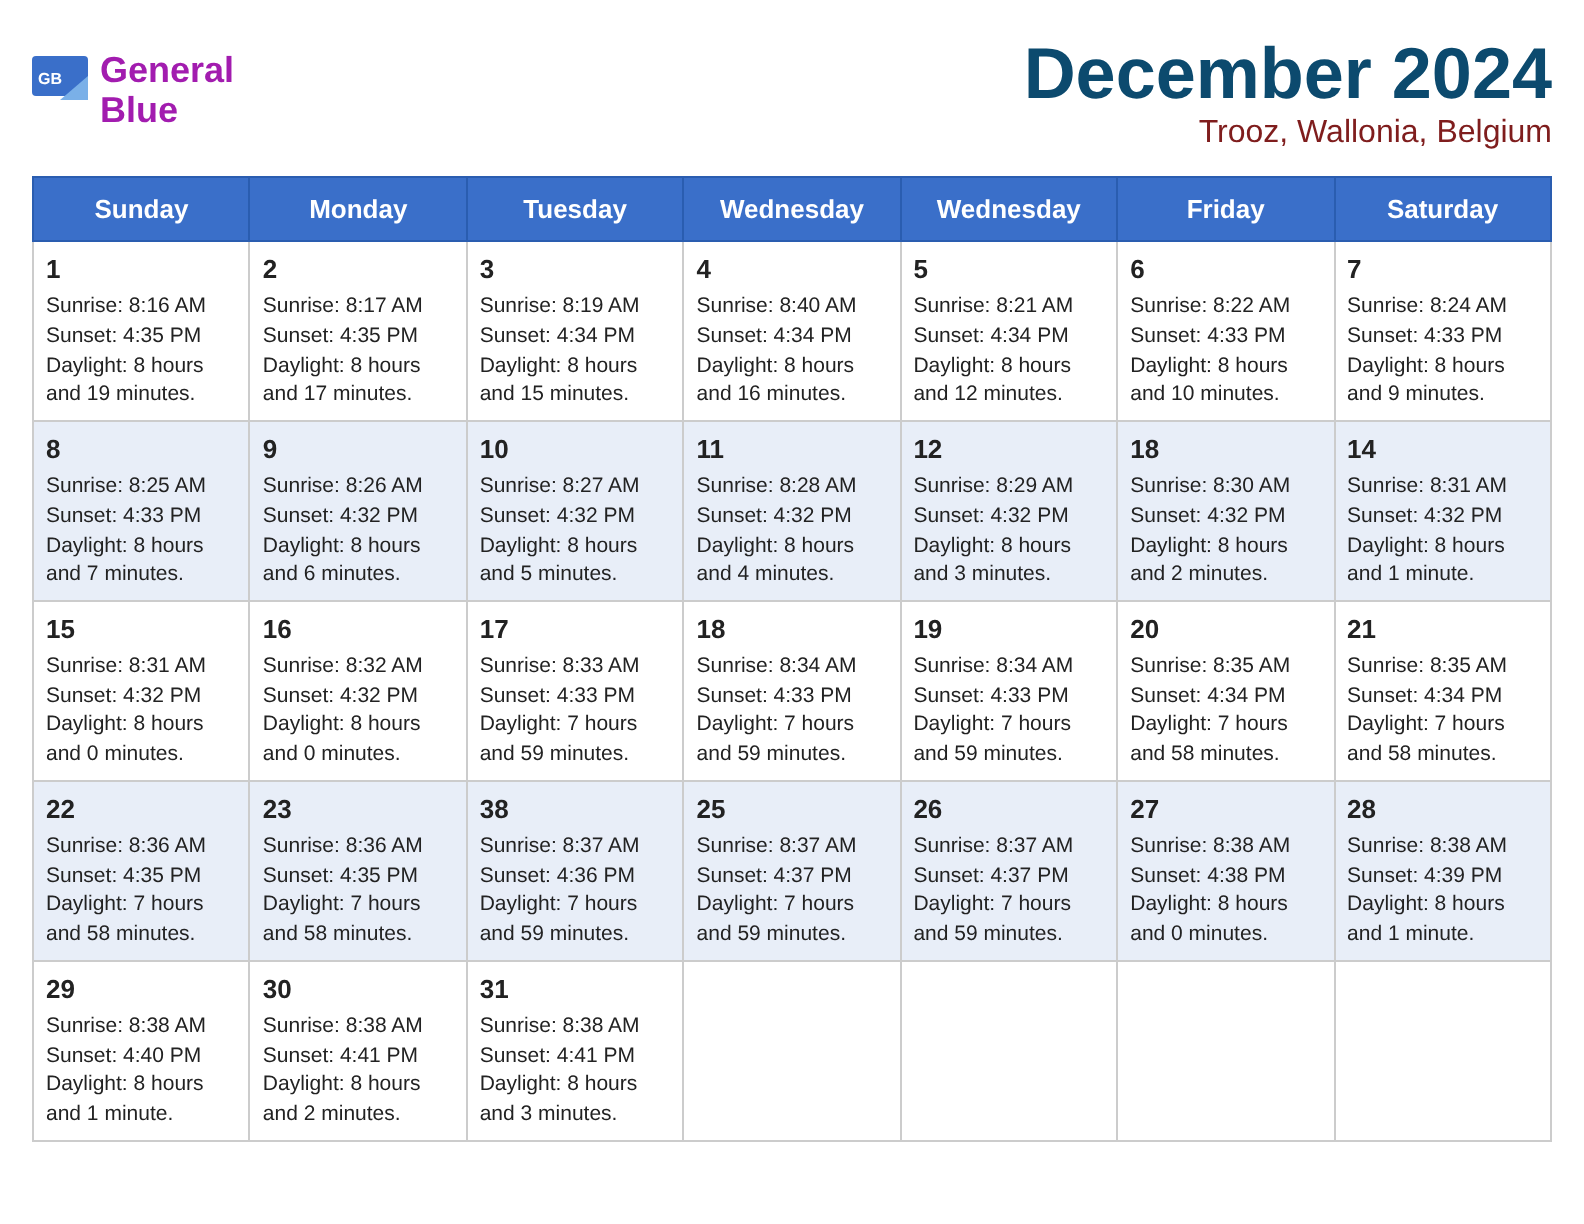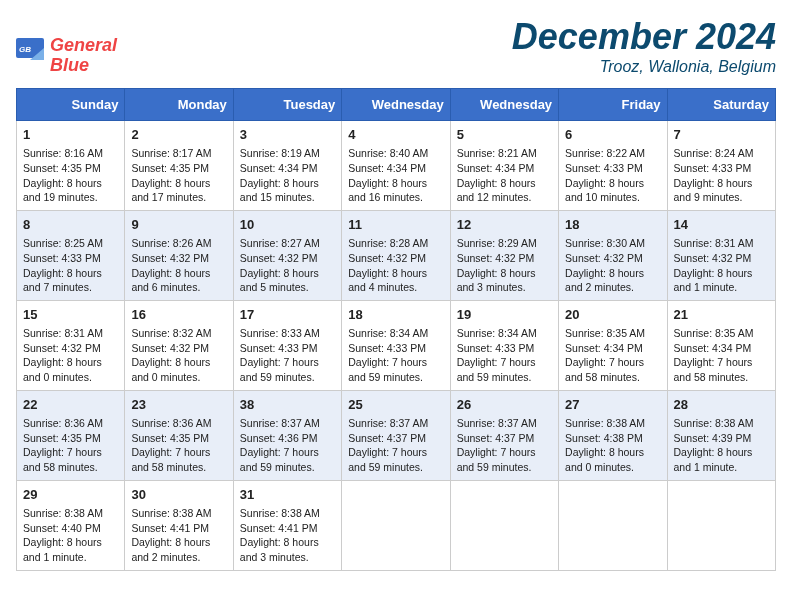--- a/index.html
+++ b/index.html
@@ -6,67 +6,66 @@
     body {
       font-family: Arial, sans-serif;
       background: #fff;
       width: 792px;
       min-height: 612px;
       padding: 16px;
     }
     .header-row {
       display: flex;
       justify-content: space-between;
-      align-items: flex-end;
+      align-items: center;
       margin-bottom: 12px;
-      font-style: italic;
     }
     .logo {
       display: flex;
       align-items: center;
       gap: 4px;
     }
     .logo-text {
       font-size: 18px;
       font-weight: bold;
-      color: #ef4444;
+      color: #a21caf;
       line-height: 1.1;
     }
     .logo-text span {
       display: block;
     }
     .logo-icon {
       width: 30px;
       height: 36px;
     }
     .title-block {
       text-align: right;
     }
     .month-title {
       font-size: 36px;
       font-weight: bold;
       color: #0c4a6e;
     }
     .location-title {
       font-size: 16px;
-      color: #0c4a6e;
+      color: #7f1d1d;
     }
     table {
       width: 100%;
       border-collapse: collapse;
     }
     thead tr {
       background: #3a6fc9;
       color: #fff;
     }
     thead th {
       padding: 8px 6px;
       font-size: 13px;
       font-weight: bold;
-      text-align: right;
+      text-align: center;
       border: 1px solid #2a5db0;
     }
     tbody tr {
       vertical-align: top;
     }
     tbody tr:nth-child(odd) {
       background: #ffffff;
     }
     tbody tr:nth-child(even) {
       background: #e8eef8;

